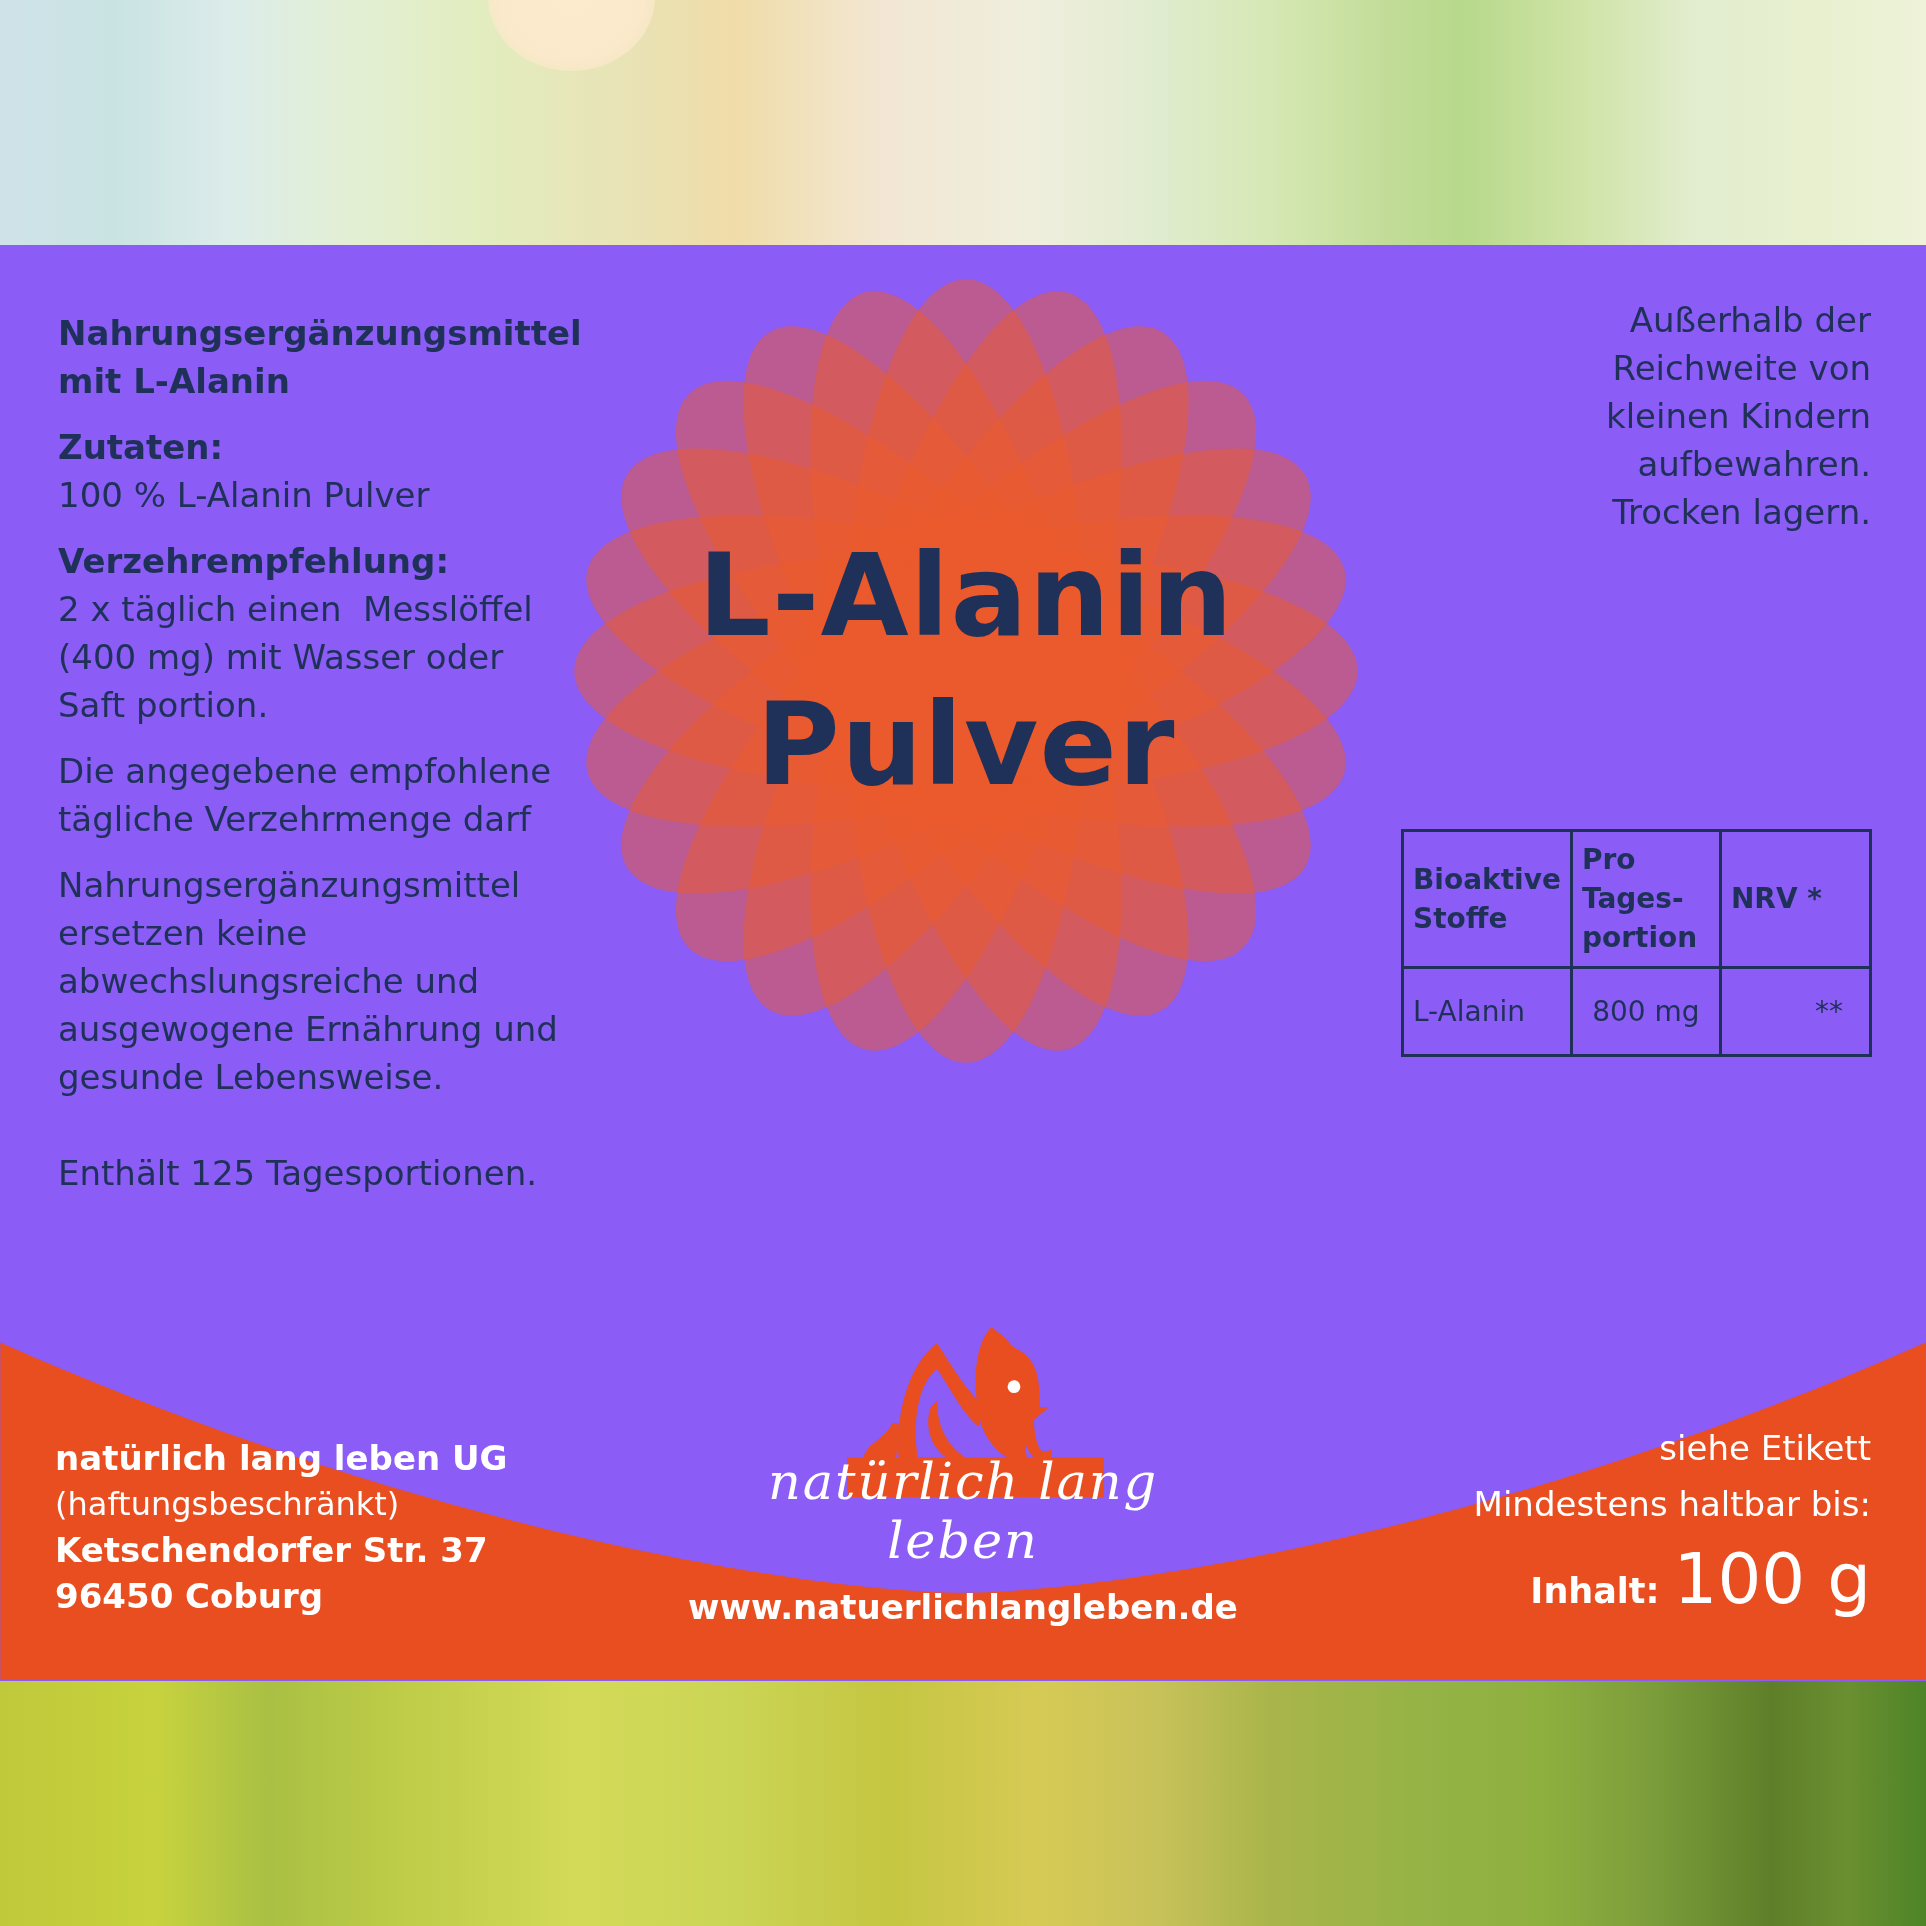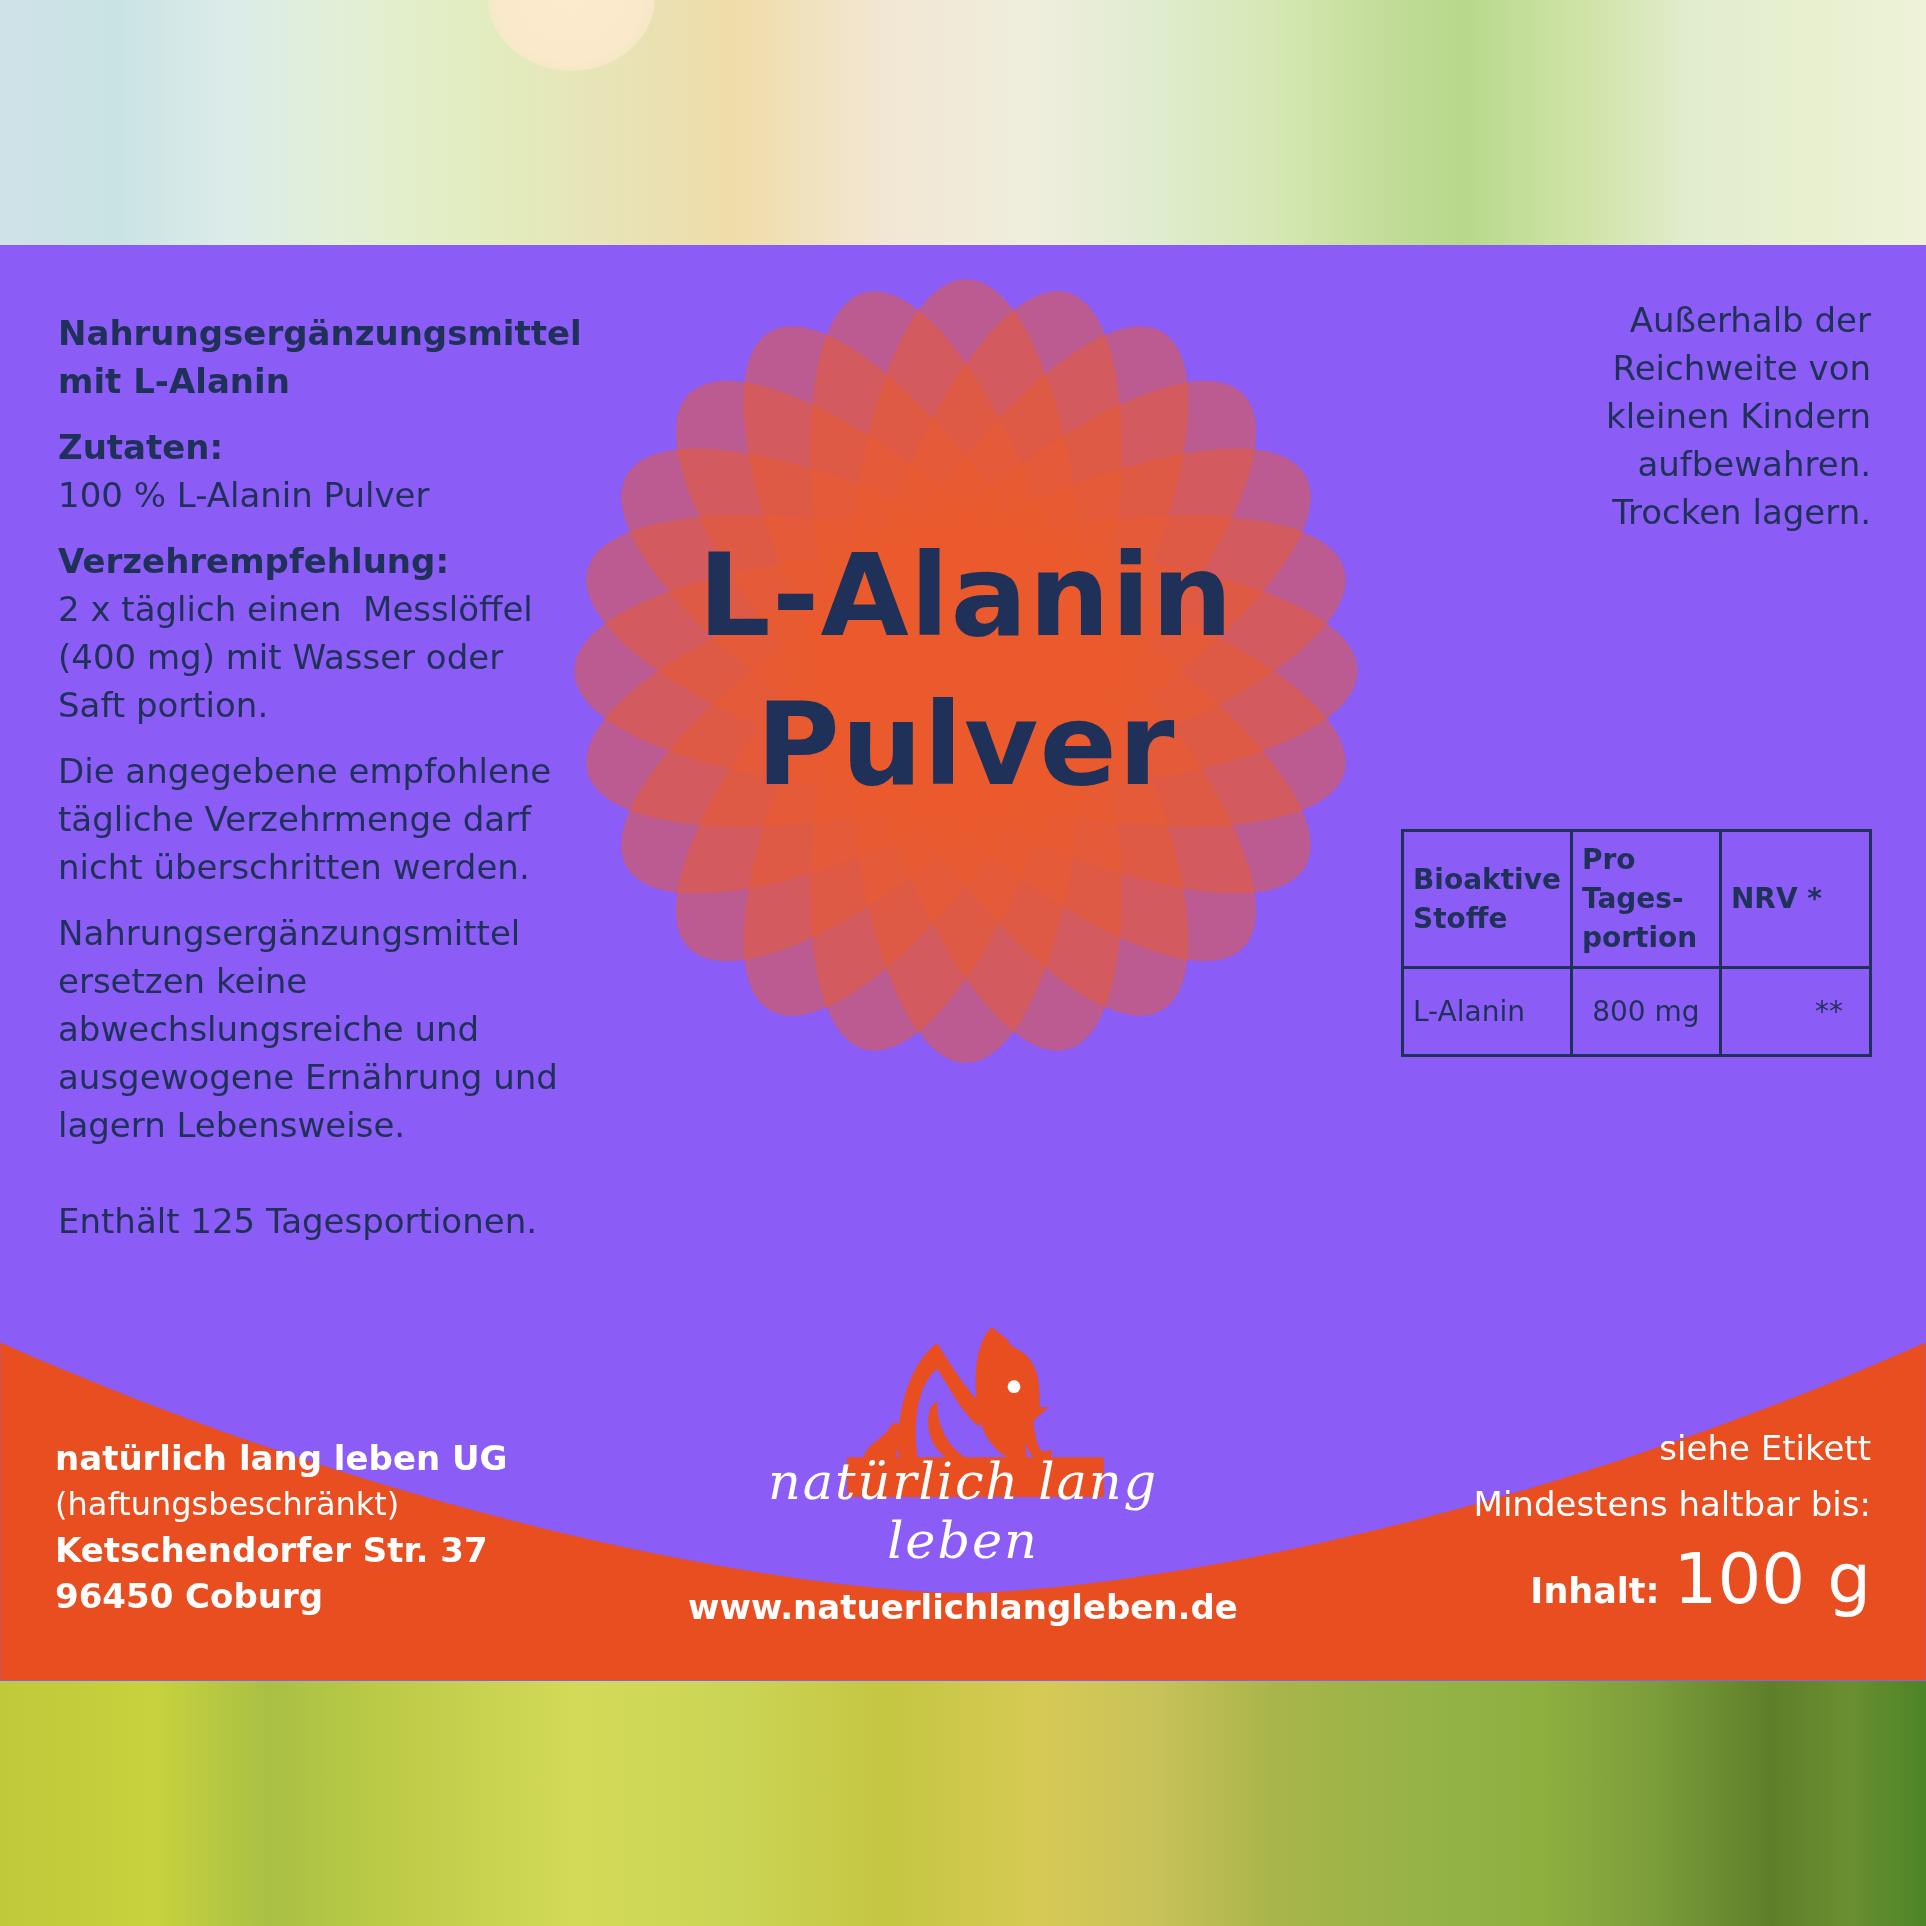--- a/index.html
+++ b/index.html
@@ -76,28 +76,27 @@
     </p>
     <p>
       <span class="bold">Verzehrempfehlung:</span><br>
       <span style="white-space:pre">2 x täglich einen  Messlöffel</span><br>
       <span>(400 mg) mit Wasser oder</span><br>
       <span>Saft portion.</span>
     </p>
     <p>
       <span>Die angegebene empfohlene</span><br>
       <span>tägliche Verzehrmenge darf</span><br>
-      <span>nicht überschritten werden.</span>
     </p>
     <p style="margin-bottom:48px">
       <span>Nahrungsergänzungsmittel</span><br>
       <span>ersetzen keine</span><br>
       <span>abwechslungsreiche und</span><br>
       <span>ausgewogene Ernährung und</span><br>
-      <span>lagern Lebensweise.</span>
+      <span>gesunde Lebensweise.</span>
     </p>
     <p>Enthält 125 Tagesportionen.</p>
   </div>
 
   <svg class="flower" viewBox="-615 -615 1230 1230">
     <g fill="#ec5a2c" fill-opacity="0.5">
       <ellipse cx="0" cy="0" rx="610" ry="190" transform="rotate(0)"></ellipse>
       <ellipse cx="0" cy="0" rx="610" ry="190" transform="rotate(15)"></ellipse>
       <ellipse cx="0" cy="0" rx="610" ry="190" transform="rotate(30)"></ellipse>
       <ellipse cx="0" cy="0" rx="610" ry="190" transform="rotate(45)"></ellipse>

